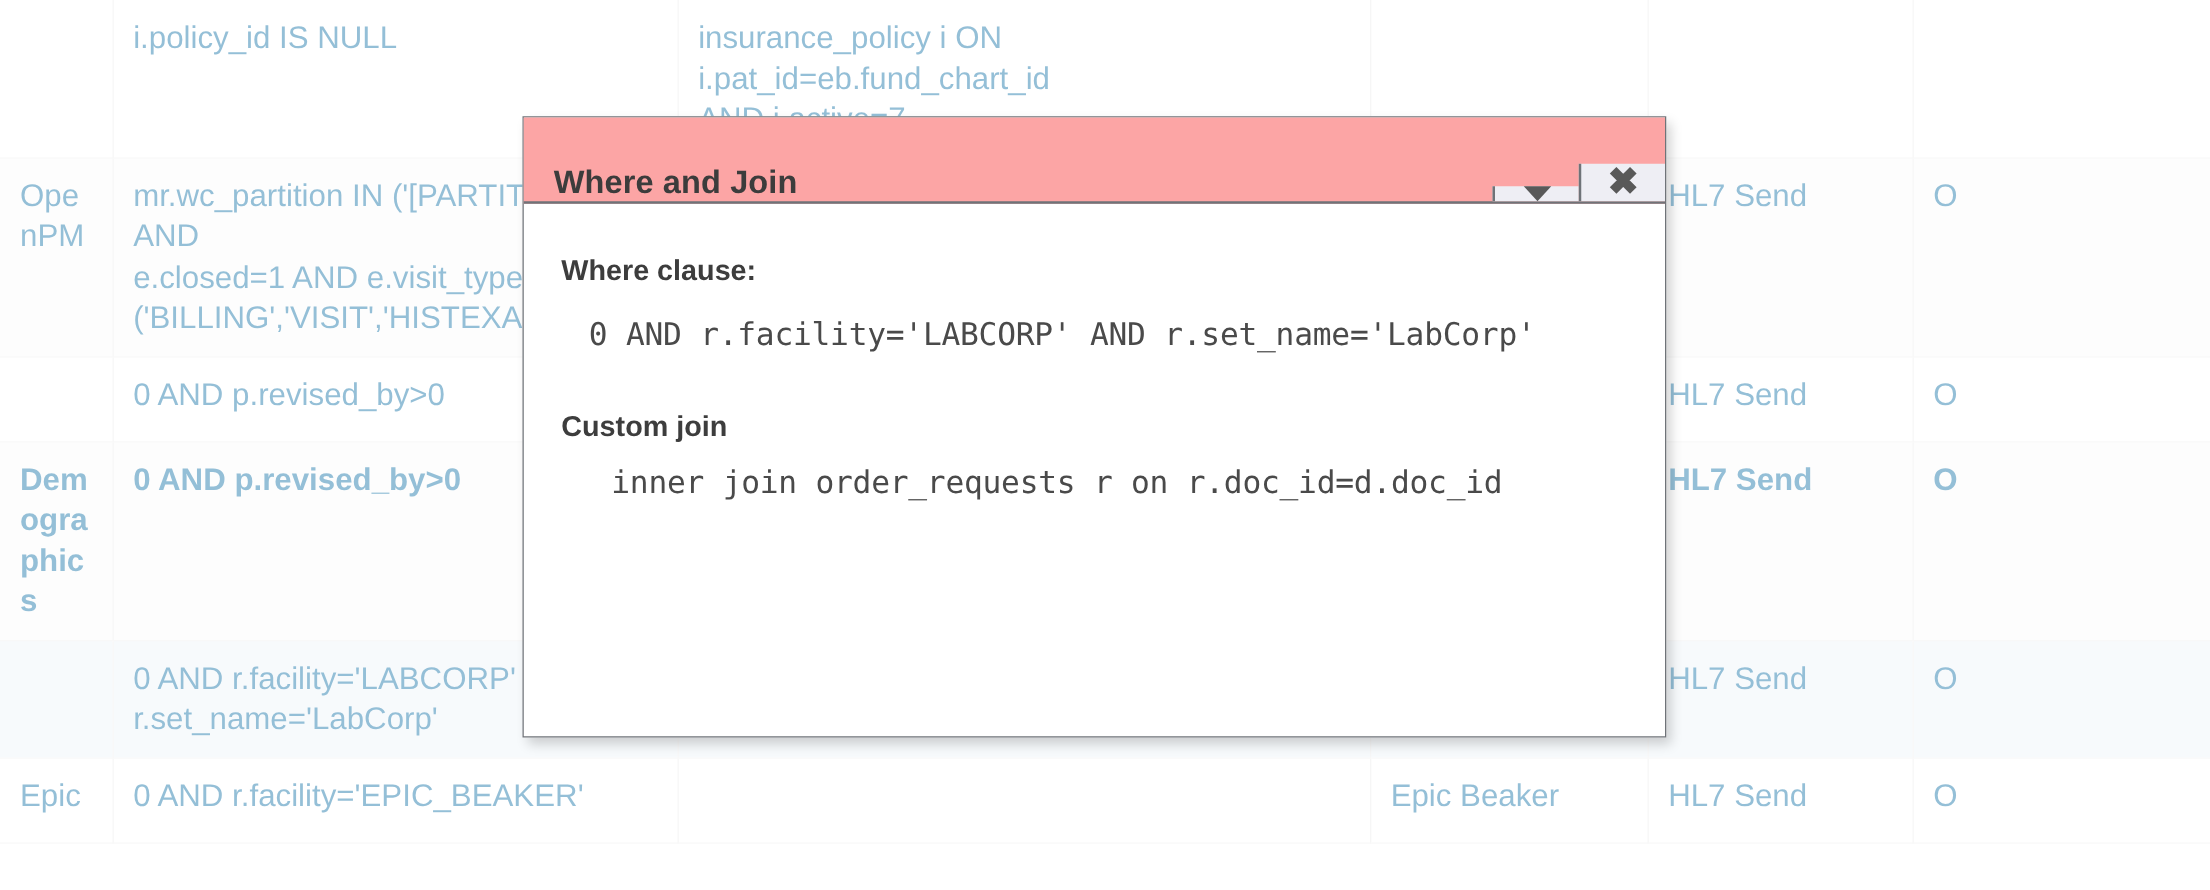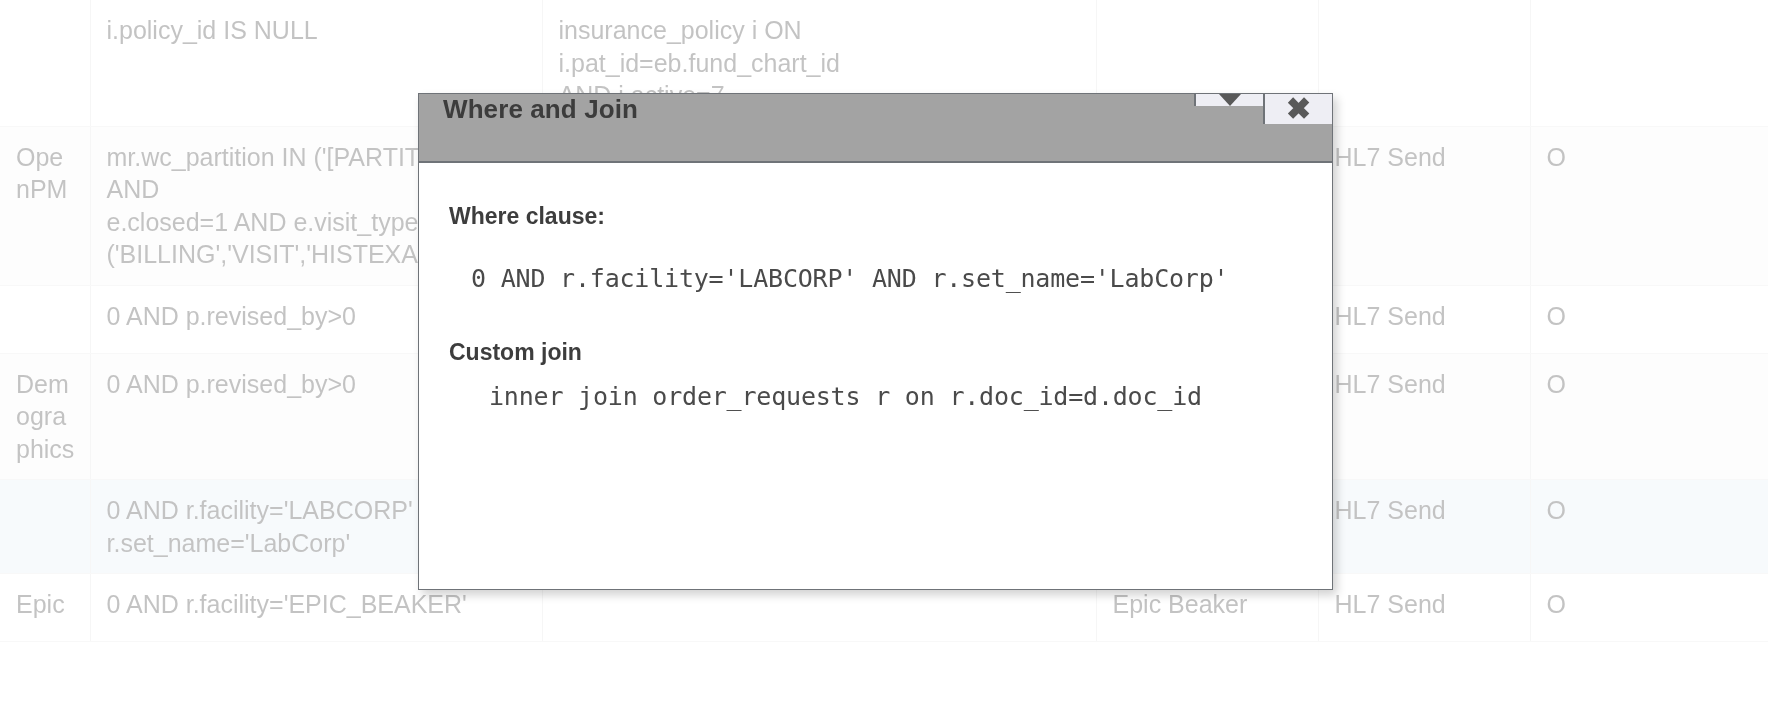--- a/index.html
+++ b/index.html
@@ -28,21 +28,21 @@
     border-collapse: collapse;
     table-layout: fixed;
     opacity: 0.42;
     filter: blur(0.35px);
   }
   .bg-table td {
     vertical-align: top;
     padding: 14px 14px 14px 16px;
     font-size: 25px;
     line-height: 1.30;
-    color: #737373;
+    color: #0369a1;
     border-right: 1px solid #ececec;
     border-bottom: 1px solid #f0f0f0;
     white-space: pre-wrap;
     word-break: break-word;
     overflow: hidden;
   }
   .bg-table tr.alt td { background: #fbfbfb; }
   .bg-table tr.plain td { background: #ffffff; }
   .bg-table tr.sel td { background: #eef4fa; }
 
@@ -64,24 +64,24 @@
     border: 1px solid #6f7378;
     box-shadow: 4px 5px 9px rgba(0,0,0,0.18);
     display: flex;
     flex-direction: column;
     z-index: 20;
   }
 
   .dialog-header {
     height: 69px;
     min-height: 69px;
-    background: #a3a3a3;
+    background: #fca5a5;
     border-bottom: 2px solid #6f7378;
     display: flex;
-    align-items: flex-start;
+    align-items: flex-end;
   }
 
   .dialog-title {
     flex: 1;
     display: flex;
     align-items: center;
     padding-left: 24px;
     font-size: 26px;
     font-weight: bold;
     color: #3c3c3c;
@@ -118,21 +118,21 @@
   .dialog-body {
     flex: 1;
     padding: 40px 30px 20px 30px;
     overflow: hidden;
   }
 
   .section-label {
     font-size: 23px;
     font-weight: bold;
     color: #3d3d3d;
-    margin-bottom: 34px;
+    margin-bottom: 23px;
   }
 
   .code-line {
     font-family: "DejaVu Sans Mono", "Liberation Mono", monospace;
     font-size: 25px;
     color: #4a4a4a;
     white-space: pre;
     padding-left: 22px;
     margin-bottom: 46px;
     letter-spacing: -0.2px;
@@ -175,21 +175,21 @@
           <td>O</td>
         </tr>
         <tr class="plain" style="height: 68px;">
           <td></td>
           <td>0 AND p.revised_by&gt;0</td>
           <td></td>
           <td>OpenPM</td>
           <td>HL7 Send</td>
           <td>O</td>
         </tr>
-        <tr class="alt" style="height: 68px;">
+        <tr class="alt" style="height: 68px; font-weight: bold;">
           <td>Demographics</td>
           <td>0 AND p.revised_by&gt;0</td>
           <td></td>
           <td>OpenPM</td>
           <td>HL7 Send</td>
           <td>O</td>
         </tr>
         <tr class="sel" style="height: 80px;">
           <td></td>
           <td>0 AND r.facility='LABCORP' AND

